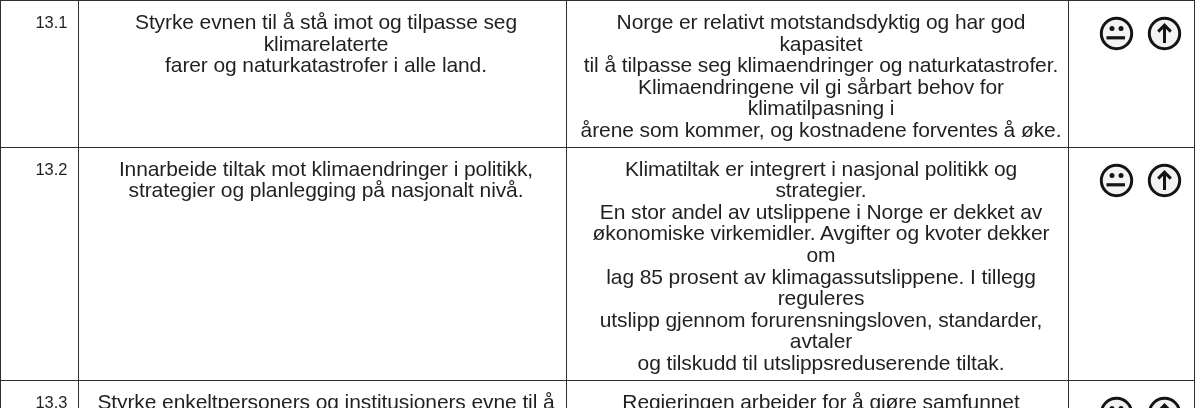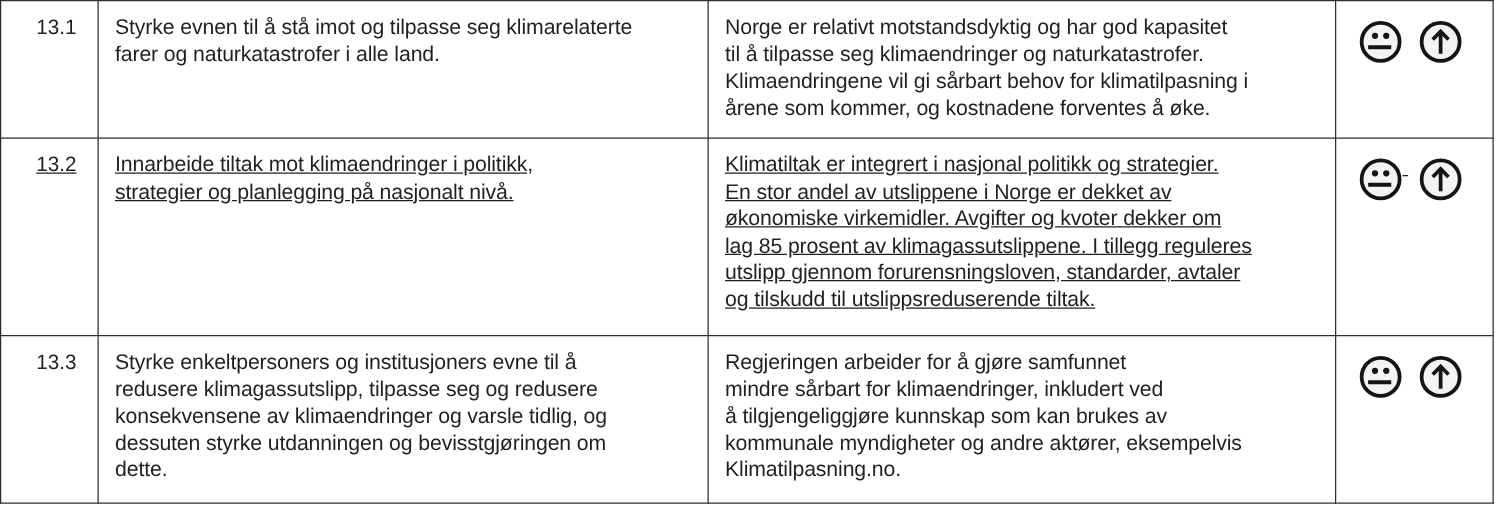--- a/index.html
+++ b/index.html
@@ -21,46 +21,47 @@
     table-layout: fixed;
     width: 1194px;
     margin: 0;
   }
   table.goals, table.goals td {
     border: 1.6px solid #2e2e2e;
   }
   td {
     vertical-align: top;
     overflow: hidden;
+    text-align: center;
   }
   td.num-cell {
     padding: 11px 4px 0 28px;
     font-size: 16.5px;
     line-height: 21px;
   }
   td.text-cell {
     padding: 10px 6px 6px 13px;
-    font-size: 17px;
+    font-size: 21px;
     line-height: 21.6px;
     white-space: pre-line;
     letter-spacing: -0.1px;
   }
   td.icon-cell {
     padding: 15px 0 0 18px;
     white-space: nowrap;
   }
   .icon {
     display: inline-block;
     vertical-align: top;
   }
   .icon + .icon {
     margin-left: 9px;
   }
   tr.row-1 { height: 110px; }
-  tr.row-2 { height: 158px; text-decoration: underline; }
+  tr.row-2 { height: 158px; }
   tr.row-3 { height: 134px; padding-left: 40px; }
 </style>
 </head>
 <body>
 
 <div class="canvas">
   <table class="goals">
     <colgroup>
       <col style="width:78px">
       <col style="width:488px">

